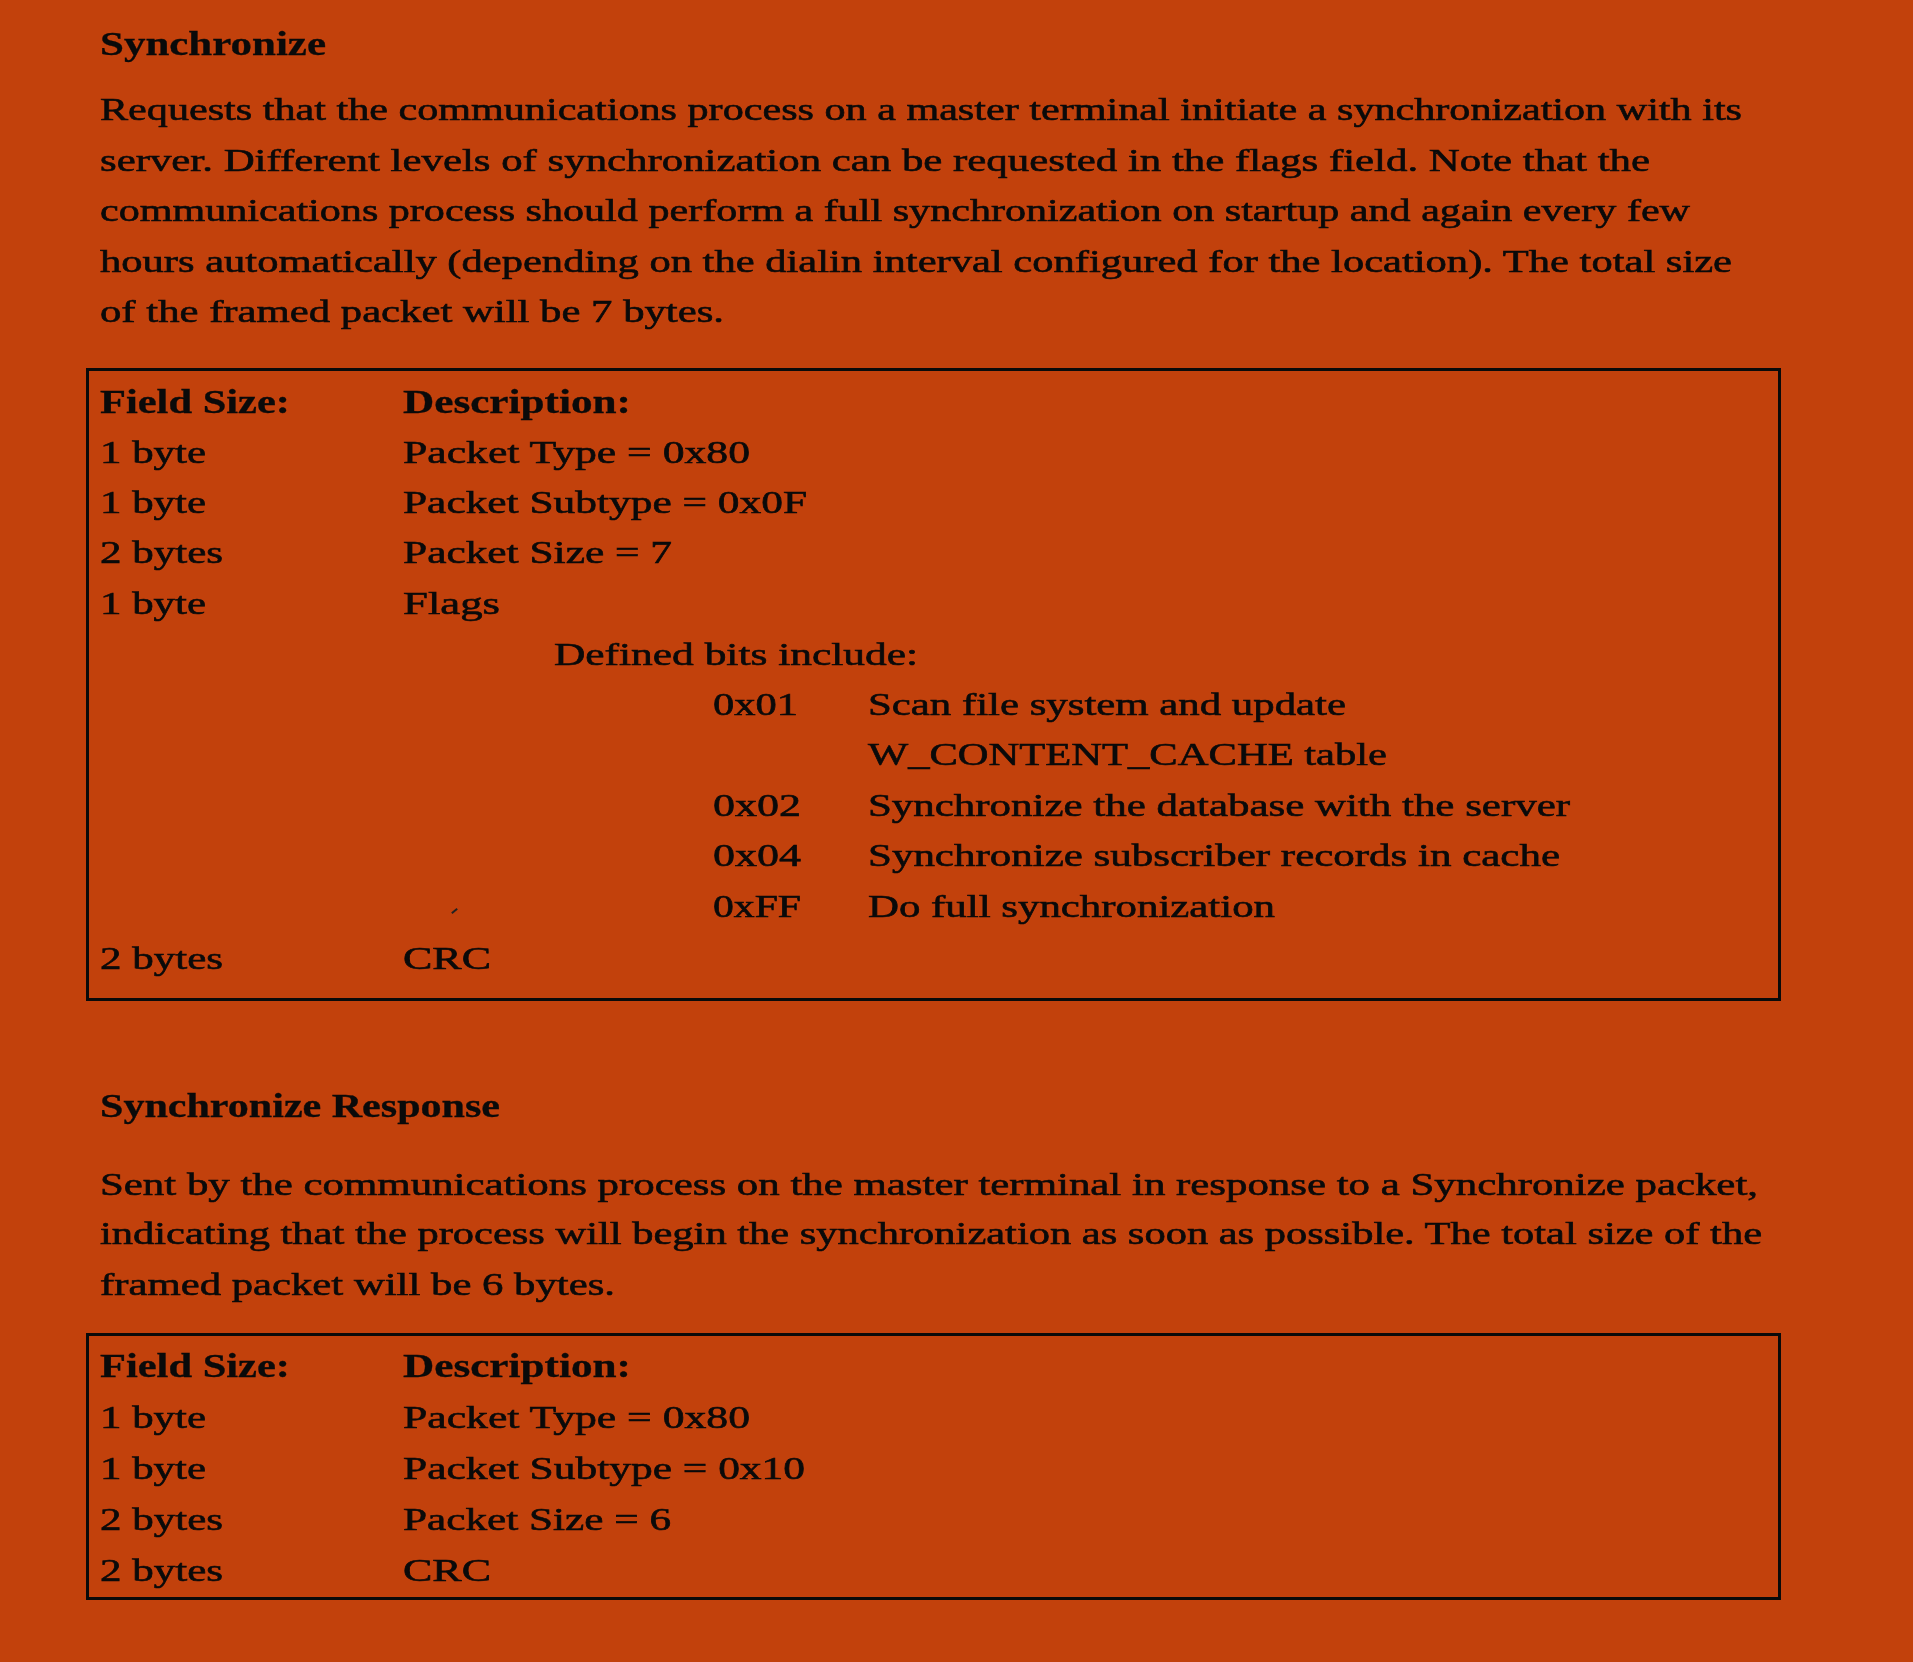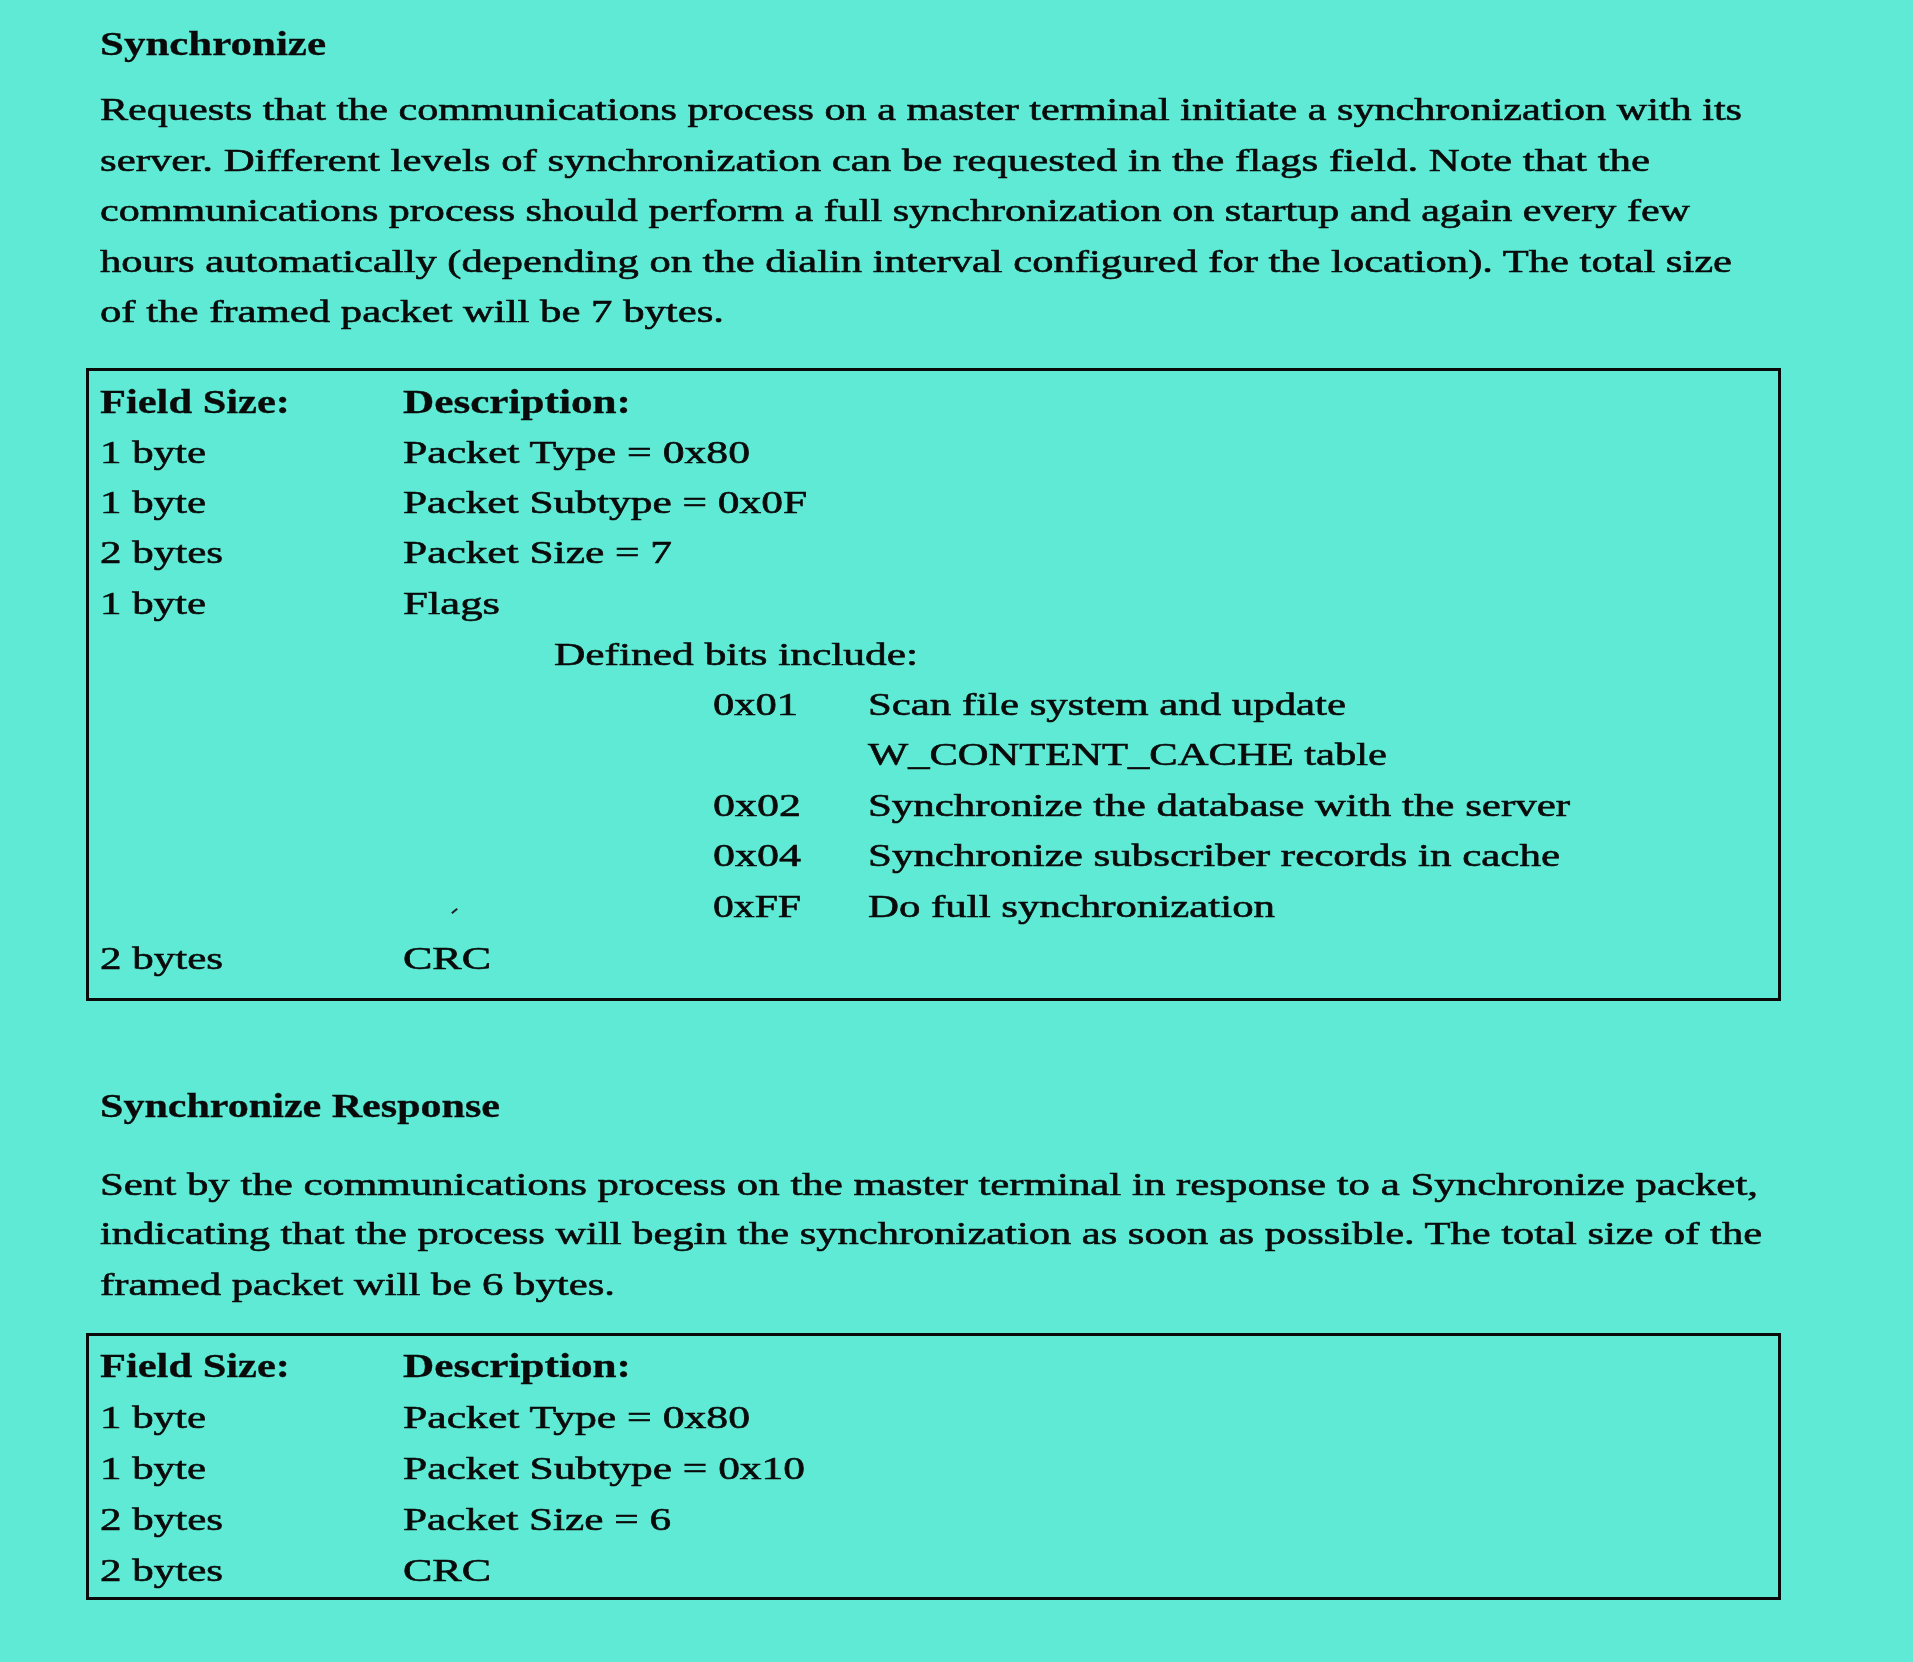--- a/index.html
+++ b/index.html
@@ -1,17 +1,17 @@
 <!DOCTYPE html>
 <html><head>
 <meta charset="utf-8">
 <style>
   html, body { margin:0; padding:0; background:#ffffff; }
   body { width:1913px; height:1662px; position:relative; overflow:hidden; }
-  .page { position:absolute; left:0; top:0; width:1913px; height:1662px; background:#5eead4; }
+  .page { position:absolute; left:0; top:0; width:1913px; height:1662px; background:#c2410c; }
   svg.line { position:absolute; overflow:visible; }
   svg.line text {
     font-family: "Liberation Serif", "DejaVu Serif", serif;
     fill:#0a0a0a;
     stroke:#0a0a0a; stroke-width:0.6px;
   }
   svg.line text.bold { font-weight:bold; stroke-width:0.3px; }
   .box { position:absolute; border:3px solid #0a0a0a; box-sizing:border-box; }
   .stray { position:absolute; width:7px; height:2px; background:#222; transform:rotate(-40deg); }
 </style>

